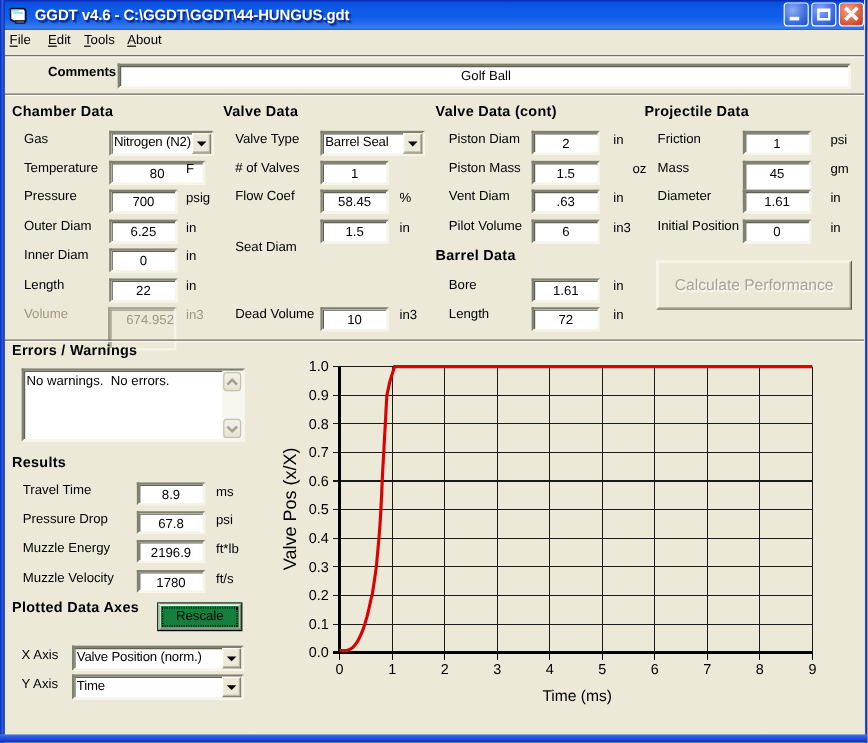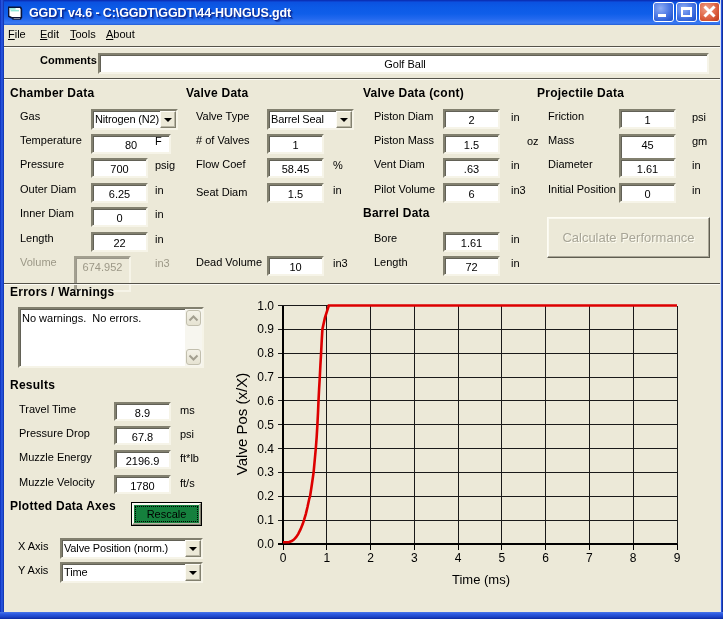--- a/index.html
+++ b/index.html
@@ -95,36 +95,36 @@
 <div class="lbl" style="left:20px;top:183px;">Outer Diam</div>
 <div class="abs tb" style="left:91px;top:183px;width:57px;height:20px;">6.25</div>
 <div class="unit" style="left:155px;top:184px;">in</div>
 <div class="lbl" style="left:20px;top:207px;">Inner Diam</div>
 <div class="abs tb" style="left:91px;top:207px;width:57px;height:20px;">0</div>
 <div class="unit" style="left:155px;top:208px;">in</div>
 <div class="lbl" style="left:20px;top:232px;">Length</div>
 <div class="abs tb" style="left:91px;top:232px;width:57px;height:20px;">22</div>
 <div class="unit" style="left:155px;top:233px;">in</div>
 <div class="lbl gray" style="left:20px;top:256px;">Volume</div>
-<div class="abs tb dis" style="left:74px;top:256px;width:57px;height:36px;">674.952</div>
+<div class="abs tb dis" style="left:90px;top:256px;width:57px;height:36px;text-align:right;">674.952</div>
 <div class="unit gray" style="left:155px;top:257px;">in3</div>
 
 <div class="lbl" style="left:196px;top:110px;">Valve Type</div>
 <div class="abs combo" style="left:267px;top:109px;width:87px;height:21px;">
     <span class="txt">Barrel Seal</span>
     <span class="cbtn">
       <span class="arr"></span>
     </span>
   </div>
 <div class="lbl" style="left:196px;top:134px;"># of Valves</div>
 <div class="abs tb" style="left:267px;top:134px;width:57px;height:20px;">1</div>
 <div class="lbl" style="left:196px;top:158px;">Flow Coef</div>
 <div class="abs tb" style="left:267px;top:158px;width:57px;height:20px;">58.45</div>
 <div class="unit" style="left:333px;top:159px;">%</div>
-<div class="lbl" style="left:196px;top:186px;text-align:center;">Seat Diam</div>
+<div class="lbl" style="left:196px;top:200px;text-align:center;">Seat Diam</div>
 <div class="abs tb" style="left:267px;top:183px;width:57px;height:20px;">1.5</div>
 <div class="unit" style="left:333px;top:184px;">in</div>
 <div class="lbl" style="left:196px;top:256px;">Dead Volume</div>
 <div class="abs tb" style="left:267px;top:256px;width:57px;height:20px;">10</div>
 <div class="unit" style="left:333px;top:257px;">in3</div>
 
 <div class="lbl" style="left:374px;top:110px;">Piston Diam</div>
 <div class="abs tb" style="left:443px;top:109px;width:57px;height:20px;">2</div>
 <div class="unit" style="left:511px;top:111px;">in</div>
 <div class="lbl" style="left:374px;top:134px;">Piston Mass</div>

